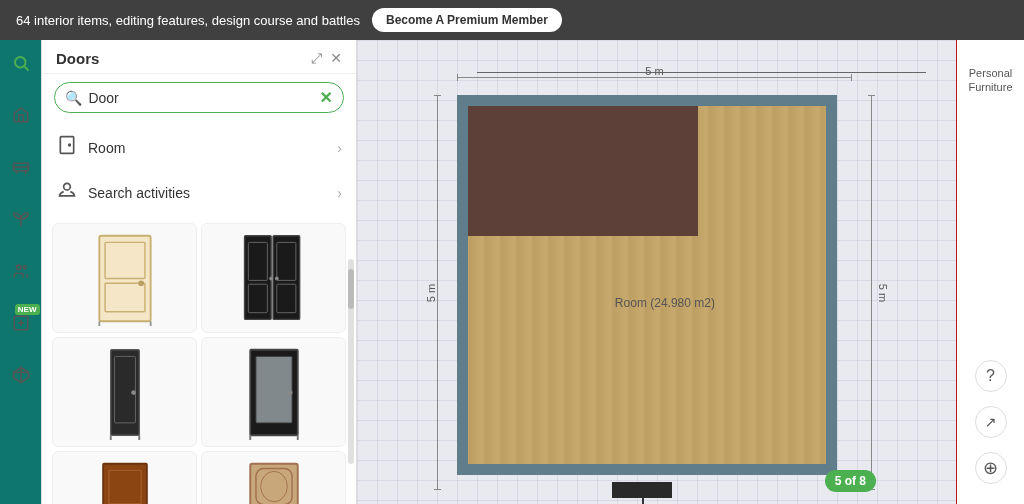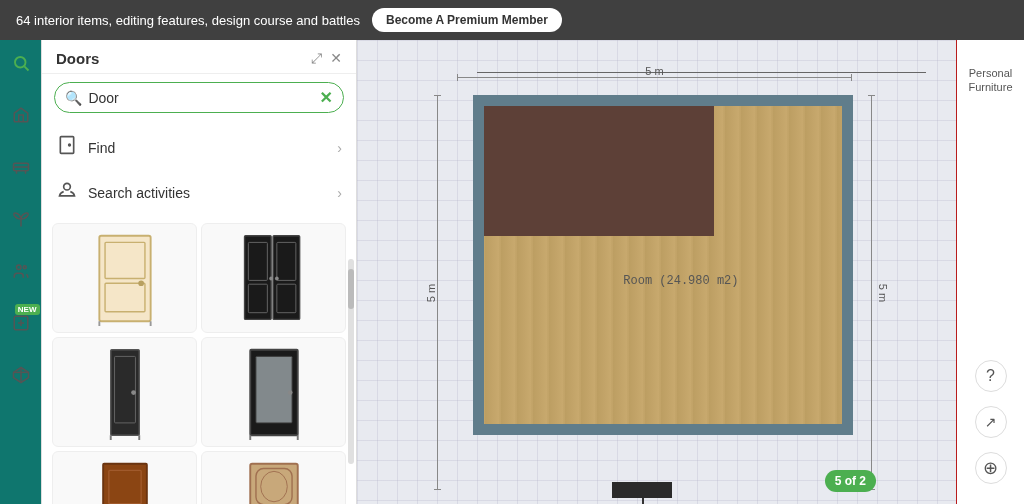--- a/index.html
+++ b/index.html
@@ -345,21 +345,21 @@
     </div>
 
     <div class="category-list">
       <div class="category-item">
         <span class="category-icon">
           <svg width="20" height="20" viewBox="0 0 24 24" fill="none" stroke="#555" stroke-width="2">
             <rect x="4" y="2" width="16" height="20" rx="1"></rect>
             <circle cx="15" cy="12" r="1" fill="#555"></circle>
           </svg>
         </span>
-        <span>Find</span>
+        <span>Room</span>
         <span class="category-chevron">›</span>
       </div>
       <div class="category-item">
         <span class="category-icon">
           <svg width="20" height="20" viewBox="0 0 24 24" fill="none" stroke="#555" stroke-width="2">
             <circle cx="12" cy="8" r="4"></circle>
             <path d="M8 14c-4 1-5 5-5 5h18s-1-4-5-5"></path>
           </svg>
         </span>
         <span>Search activities</span>
@@ -445,21 +445,21 @@
   <div class="canvas-area">
 
     <div style="position:absolute; top:32px; left:120px; right:30px; display:flex; align-items:center; pointer-events:none;">
       <div style="height:1px; background:#666; flex:1; position:relative;">
         <span style="position:absolute; left:50%; transform:translateX(-50%); background:#e8eaf0; padding:0 4px; font-size:11px; color:#555; top:-8px;"></span>
       </div>
     </div>
 
     <div style="position:absolute; top:55px; left:100px; width:395px; height:395px;">
 
-      <div style="position:absolute; top:0; left:16px; width:380px; height:340px; background:#607d8b; border:3px solid #607d8b;font-family:Liberation Mono, monospace;">
+      <div style="position:absolute; top:0; left:0; width:380px; height:380px; background:#607d8b; border:3px solid #607d8b;">
 
         <div style="position:absolute; top:8px; left:8px; right:8px; bottom:8px; background:#c8a96e; background-image: repeating-linear-gradient(90deg, rgba(200,169,110,1) 0px, rgba(185,155,95,0.8) 1px, rgba(200,169,110,1) 15px, rgba(190,160,100,0.9) 16px); overflow:hidden;">
 
           <div style="position:absolute; top:0; left:0; width:230px; height:130px; background:#5d4037;"></div>
 
           <div style="position:absolute; top:55%; left:55%; transform:translate(-50%,-50%); font-size:12px; color:#555; white-space:nowrap;">Room (24.980 m2)</div>
         </div>
       </div>
 
       <div style="position:absolute; left:-35px; top:50%; transform:translateY(-50%) rotate(-90deg); font-size:11px; color:#555; white-space:nowrap;">5 m</div>
@@ -481,21 +481,21 @@
         <div style="position:absolute; right:0; top:-3px; width:1px; height:7px; background:#888;"></div>
       </div>
       <div style="position:absolute; top:-30px; left:50%; transform:translateX(-50%); font-size:11px; color:#555;">5 m</div>
 
       <div style="position:absolute; bottom:-8px; left:155px; width:60px; height:16px; background:#2a2a2a;"></div>
 
       <div style="position:absolute; bottom:-60px; left:185px; width:2px; height:52px; background:#333;"></div>
 
     </div>
 
-    <div class="page-indicator">5 of 2</div>
+    <div class="page-indicator">5 of 8</div>
   </div>
 
   <div class="right-panel">
     <div class="right-tabs">
       <div class="right-tab">
         <div>Personal</div>
         <div>Furniture</div>
       </div>
     </div>
 

